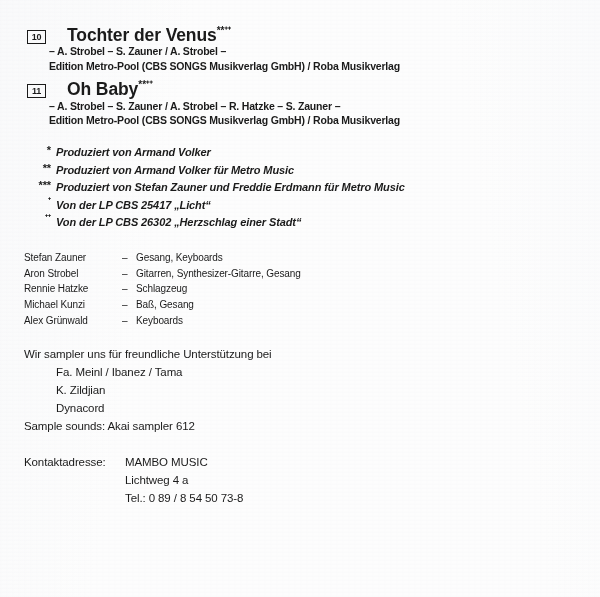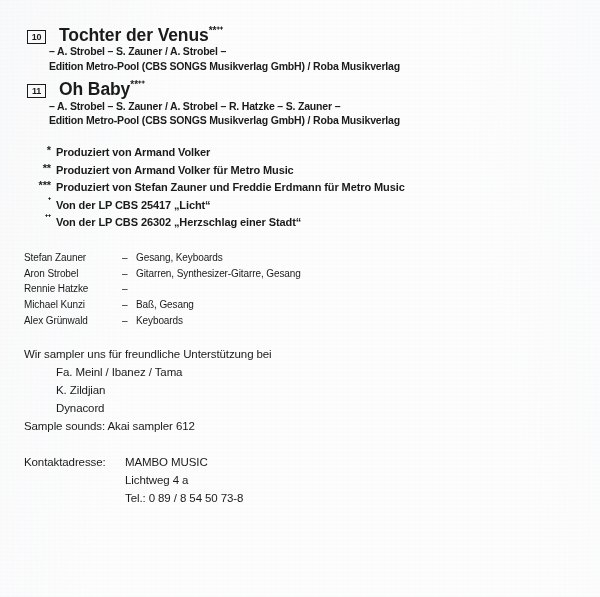--- a/index.html
+++ b/index.html
@@ -43,21 +43,21 @@
     padding-left: 27px;
   }
   .track-num {
     display: inline-block;
     border: 1.4px solid #1a1a1a;
     font-size: 9px;
     font-weight: bold;
     line-height: 1;
     padding: 1.5px 2.5px 1.5px 2.5px;
     margin-top: 4px;
-    margin-right: 13px;
+    margin-right: 21px;
     letter-spacing: -0.3px;
     font-family: "Liberation Sans", sans-serif;
     flex: 0 0 auto;
     min-width: 12px;
     text-align: center;
   }
   .track-title {
     font-size: 17.5px;
     font-weight: bold;
     line-height: 1.05;
@@ -100,21 +100,21 @@
     padding-right: 5px;
     box-sizing: border-box;
     font-size: 11px;
     position: relative;
     top: -2px;
   }
   .fn-mark.plus {
     font-size: 9px;
     top: -3px;
   }
-  .fn-text { flex: 1 1 auto; }
+  .fn-text { flex: 1 1 auto; font-style: italic; }
 
   
   .musicians {
     margin-top: 19px;
     padding-left: 24px;
     font-size: 10px;
     letter-spacing: -0.1px;
   }
   .musician-row {
     display: flex;
@@ -242,20 +242,21 @@
       <span class="m-role">Gesang, Keyboards</span>
     </div>
     <div class="musician-row">
       <span class="m-name">Aron Strobel</span>
       <span class="m-dash">–</span>
       <span class="m-role">Gitarren, Synthesizer-Gitarre, Gesang</span>
     </div>
     <div class="musician-row">
       <span class="m-name">Rennie Hatzke</span>
       <span class="m-dash">–</span>
+      <span class="m-role">Schlagzeug</span>
     </div>
     <div class="musician-row">
       <span class="m-name">Michael Kunzi</span>
       <span class="m-dash">–</span>
       <span class="m-role">Baß, Gesang</span>
     </div>
     <div class="musician-row">
       <span class="m-name">Alex Grünwald</span>
       <span class="m-dash">–</span>
       <span class="m-role">Keyboards</span>

